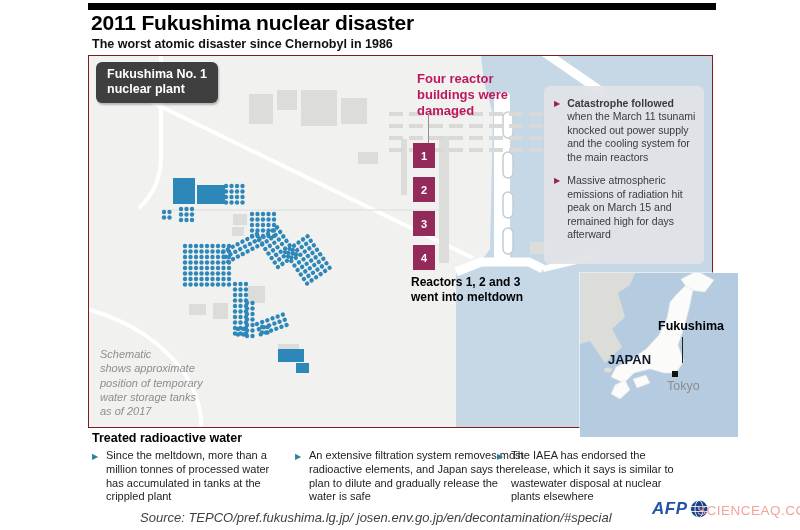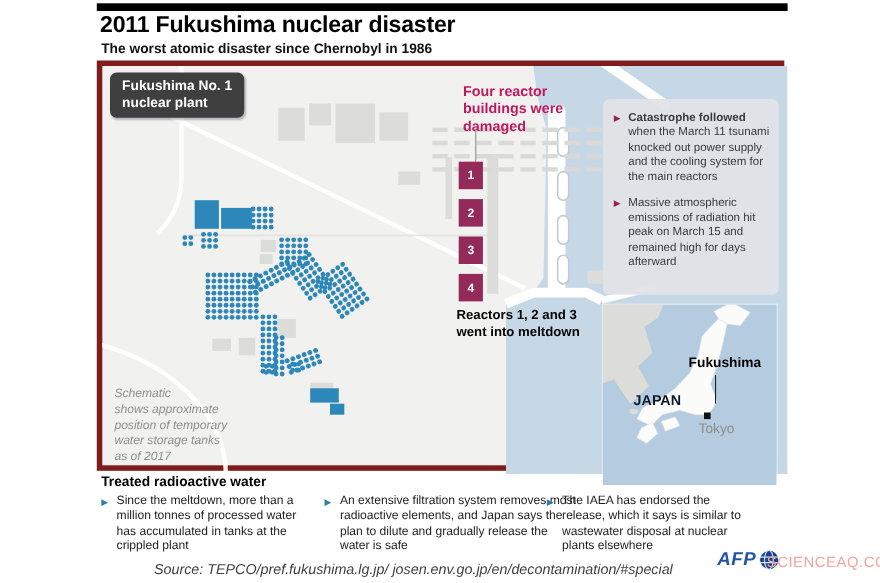--- a/index.html
+++ b/index.html
@@ -3,21 +3,21 @@
 <meta charset="utf-8">
 <style>
   html,body{margin:0;padding:0;background:#fff;}
   .page{position:relative;width:800px;height:530px;background:#fff;overflow:hidden;
         font-family:"Liberation Sans",sans-serif;}
   .topbar{position:absolute;left:88px;top:3px;width:628px;height:7px;background:#000;}
   .title{position:absolute;left:91px;top:11px;font-size:21px;font-weight:bold;color:#000;letter-spacing:-0.2px;}
   .subtitle{position:absolute;left:92px;top:37px;font-size:12.5px;font-weight:bold;color:#111;}
 
   .map{position:absolute;left:88px;top:55px;width:625px;height:373px;background:#f1f1ef;
-       border:5px solid #7f1d1d;box-sizing:border-box;}
+       border:1px solid #7f1d1d;box-sizing:border-box;}
   .map svg.art{position:absolute;left:0;top:0;}
 
   .plant-label{position:absolute;left:7px;top:6px;background:#3f3f3f;color:#fff;
        font-size:12.5px;font-weight:bold;line-height:1.18;padding:5px 11px 6px;border-radius:6px;
        box-shadow:1px 2px 2px rgba(0,0,0,0.25);}
   .callout-damaged{position:absolute;left:328px;top:15px;width:92px;font-size:13px;font-weight:bold;
        line-height:1.22;color:#be185d;}
   .pointer-line{position:absolute;left:339px;top:57px;width:1px;height:30px;background:#8f8f8f;}
   .reactor{position:absolute;left:324px;width:22px;height:25px;color:#fff;font-size:11px;font-weight:bold;
        display:flex;align-items:center;justify-content:center;}
@@ -26,21 +26,21 @@
   .schematic-note{position:absolute;left:11px;top:291px;font-size:11px;font-style:italic;color:#8e8e8e;line-height:1.3;}
 
   .side-panel{position:absolute;left:455px;top:30px;width:160px;height:178px;border-radius:6px;
        background:rgba(224,227,231,0.95);padding:11px 8px 8px 10px;box-sizing:border-box;}
   .panel-item{display:flex;gap:7px;font-size:10.5px;color:#3a3a40;line-height:1.28;}
   .panel-item + .panel-item{margin-top:10px;}
   .tri{font-size:8px;line-height:1.7;flex:0 0 auto;}
   .tri.maroon{color:#97254f;}
   .tri.teal{color:#2b7fa3;}
 
-  .inset{position:absolute;left:455px;top:217px;width:158px;height:164px;background:#b5cce0;
+  .inset{position:absolute;left:491px;top:217px;width:158px;height:164px;background:#b5cce0;
        outline:1px solid rgba(255,255,255,0.55);}
   .inset .lbl{position:absolute;white-space:nowrap;}
   .lbl-fukushima{left:34px;top:46px;width:110px;text-align:right;font-size:12.5px;font-weight:bold;color:#000;}
   .inset-pointer{position:absolute;left:102px;top:64px;width:1px;height:26px;background:#222;}
   .lbl-japan{left:28px;top:79px;font-size:13px;font-weight:bold;color:#0f172a;}
   .tokyo-square{position:absolute;left:92px;top:98px;width:6px;height:6px;background:#111;}
   .lbl-tokyo{left:87px;top:106px;font-size:12.5px;color:#8d8d8d;}
 
   .bottom-heading{position:absolute;left:92px;top:431px;font-size:12.5px;font-weight:bold;color:#000;}
   .bcol{position:absolute;top:449px;font-size:11px;line-height:1.25;color:#222;padding-left:14px;box-sizing:border-box;}

